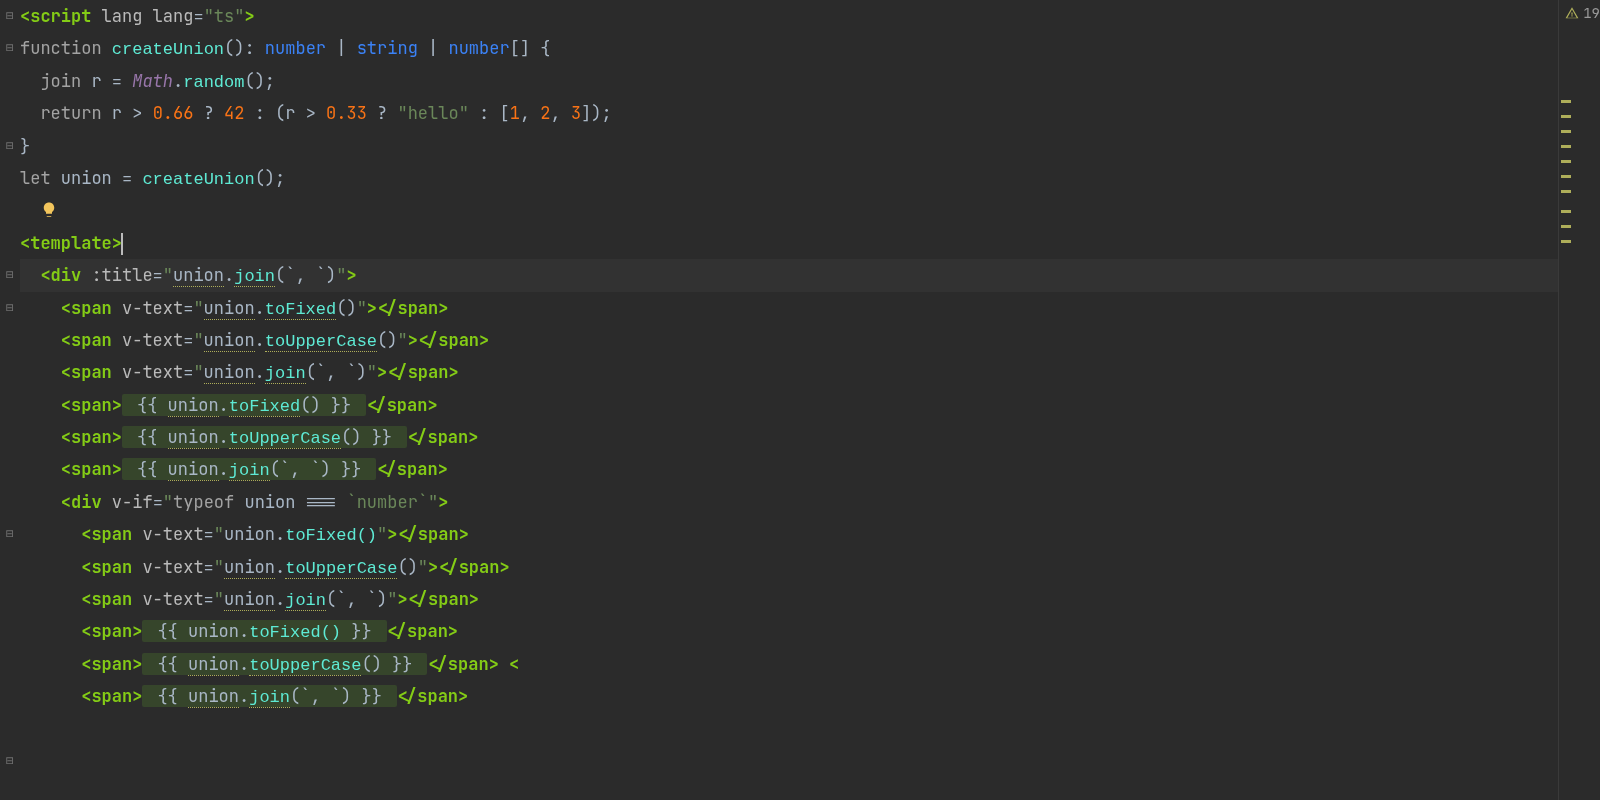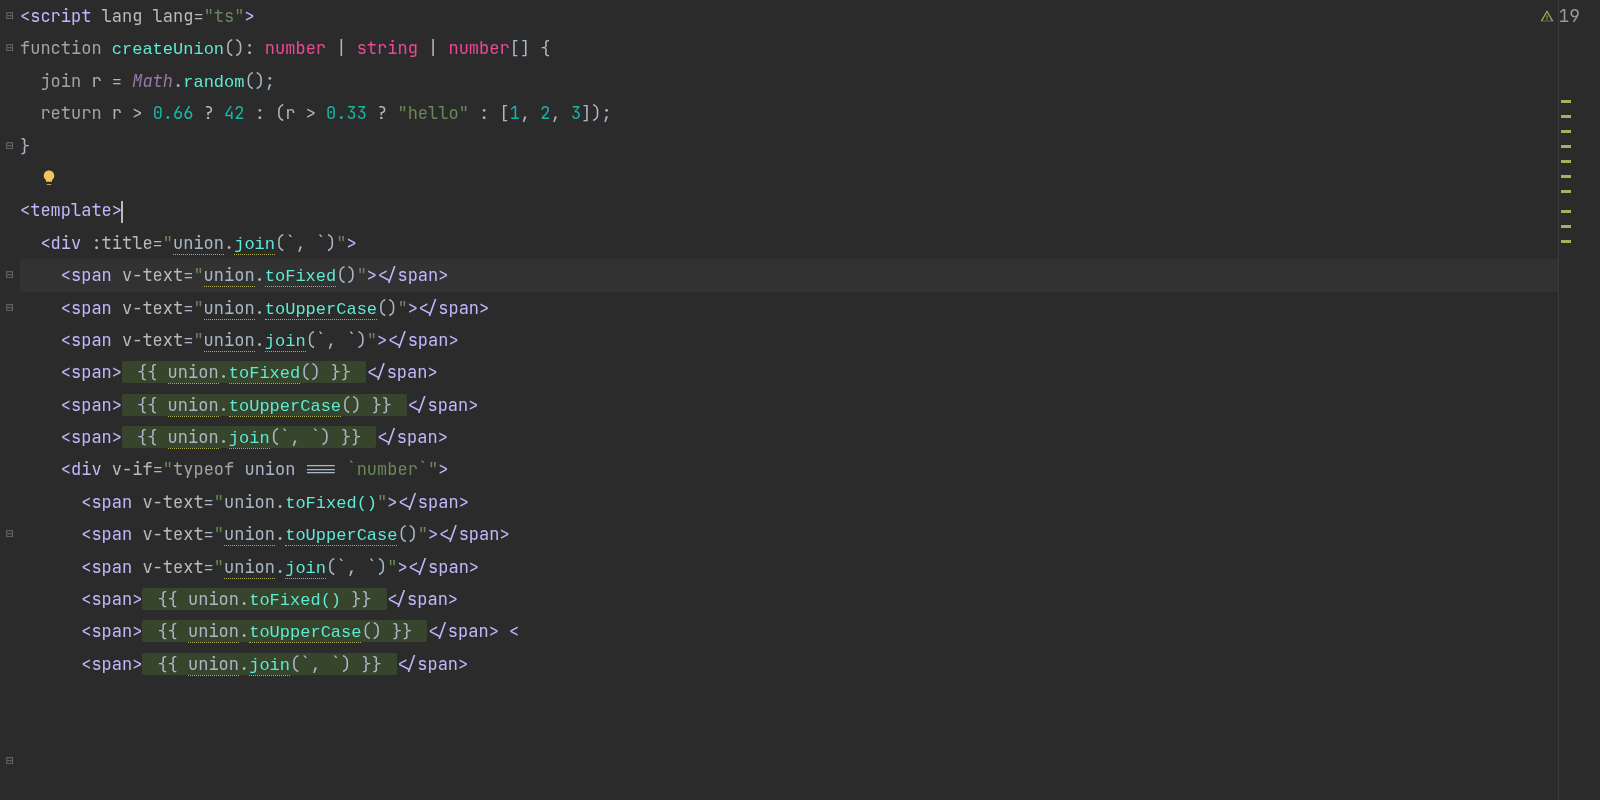--- a/index.html
+++ b/index.html
@@ -45,26 +45,26 @@
   .right-strip {
     width: 42px;
     background: #2b2b2b;
     border-left: 1px solid #3a3a3a;
     position: relative;
     flex-shrink: 0;
   }
   .warnbox {
     position: absolute;
     top: 4px;
-    right: 20px;
+    right: 0;
     display: flex;
     align-items: center;
     gap: 4px;
     color: #999;
-    font-size: 18px;
+    font-size: 14px;
   }
   .warnbox svg { display: block; }
   .marker {
     position: absolute;
     left: 2px;
     width: 10px;
     height: 3px;
     background: #aeae5a;
   }
   .current-line {
@@ -72,26 +72,26 @@
     position: absolute;
     left: 0; right: 0;
     height: 32.4px;
     z-index: 0;
   }
   .codeline > * { position: relative; z-index: 1; }
 
   
   .kw { color: #a3a3a3; }
   .fn { color: #5eead4; font-family: Liberation Mono, monospace; }
-  .ty { color: #ec4899; }
+  .ty { color: #3b82f6; }
   .id { color: #a9b7c6; }
   .italic { font-style: italic; color: #9876aa; margin-top: 26px; }
-  .num { color: #14b8a6; }
+  .num { color: #f97316; }
   .str { color: #6a8759; }
-  .tag { color: #c4b5fd; }
+  .tag { color: #84cc16; font-weight: bold; }
   .attr { color: #bababa; }
   .attrv { color: #6a8759; }
   .punc { color: #a9b7c6; }
   .op { color: #a9b7c6; }
   .w-und { border-bottom: 1px dotted #aeae5a; }
   .hl { background: #36452b; border-radius: 2px; padding: 0 15px; }
   .cursor {
     border-left: 2px solid #bbbbbb;
     height: 22px;
     display: inline-block;
@@ -145,20 +145,21 @@
     <div class="codeline"><span class="tag">&lt;script</span><span class="attr"> lang </span><span class="attr">lang</span><span class="punc">=</span><span class="attrv">"ts"</span><span class="tag">&gt;</span></div>
 
     <div class="codeline"><span class="kw">function </span><span class="fn">createUnion</span><span class="punc">()</span><span class="punc">: </span><span class="ty">number </span><span class="punc">| </span><span class="ty">string </span><span class="punc">| </span><span class="ty">number</span><span class="punc">[] {</span></div>
 
     <div class="codeline"><span class="kw">  join </span><span class="id">r </span><span class="op">= </span><span class="italic">Math</span><span class="punc">.</span><span class="fn">random</span><span class="punc">();</span></div>
 
     <div class="codeline"><span class="kw">  return </span><span class="id">r </span><span class="op">&gt; </span><span class="num">0.66 </span><span class="op">? </span><span class="num">42 </span><span class="punc">: (</span><span class="id">r </span><span class="op">&gt; </span><span class="num">0.33 </span><span class="op">? </span><span class="str">"hello" </span><span class="punc">: [</span><span class="num">1</span><span class="punc">, </span><span class="num">2</span><span class="punc">, </span><span class="num">3</span><span class="punc">]);</span></div>
 
     <div class="codeline"><span class="punc">}</span></div>
 
+    <div class="codeline"><span class="kw">let </span><span class="id">union </span><span class="op">= </span><span class="fn">createUnion</span><span class="punc">();</span></div>
 
 
     <div class="codeline">
       <svg class="bulb" viewBox="0 0 24 24">
           <path fill="#f2c55c" d="M9 21h6v-1H9v1zm3-19C8 2 5 5 5 9c0 2.4 1.2 4.5 3 5.7V17h8v-2.3c1.8-1.2 3-3.3 3-5.7 0-4-3-7-7-7z"></path>
         </svg>
     </div>
 
     <div class="codeline"><span class="tag">&lt;template&gt;</span><span class="cursor"></span></div>
 

